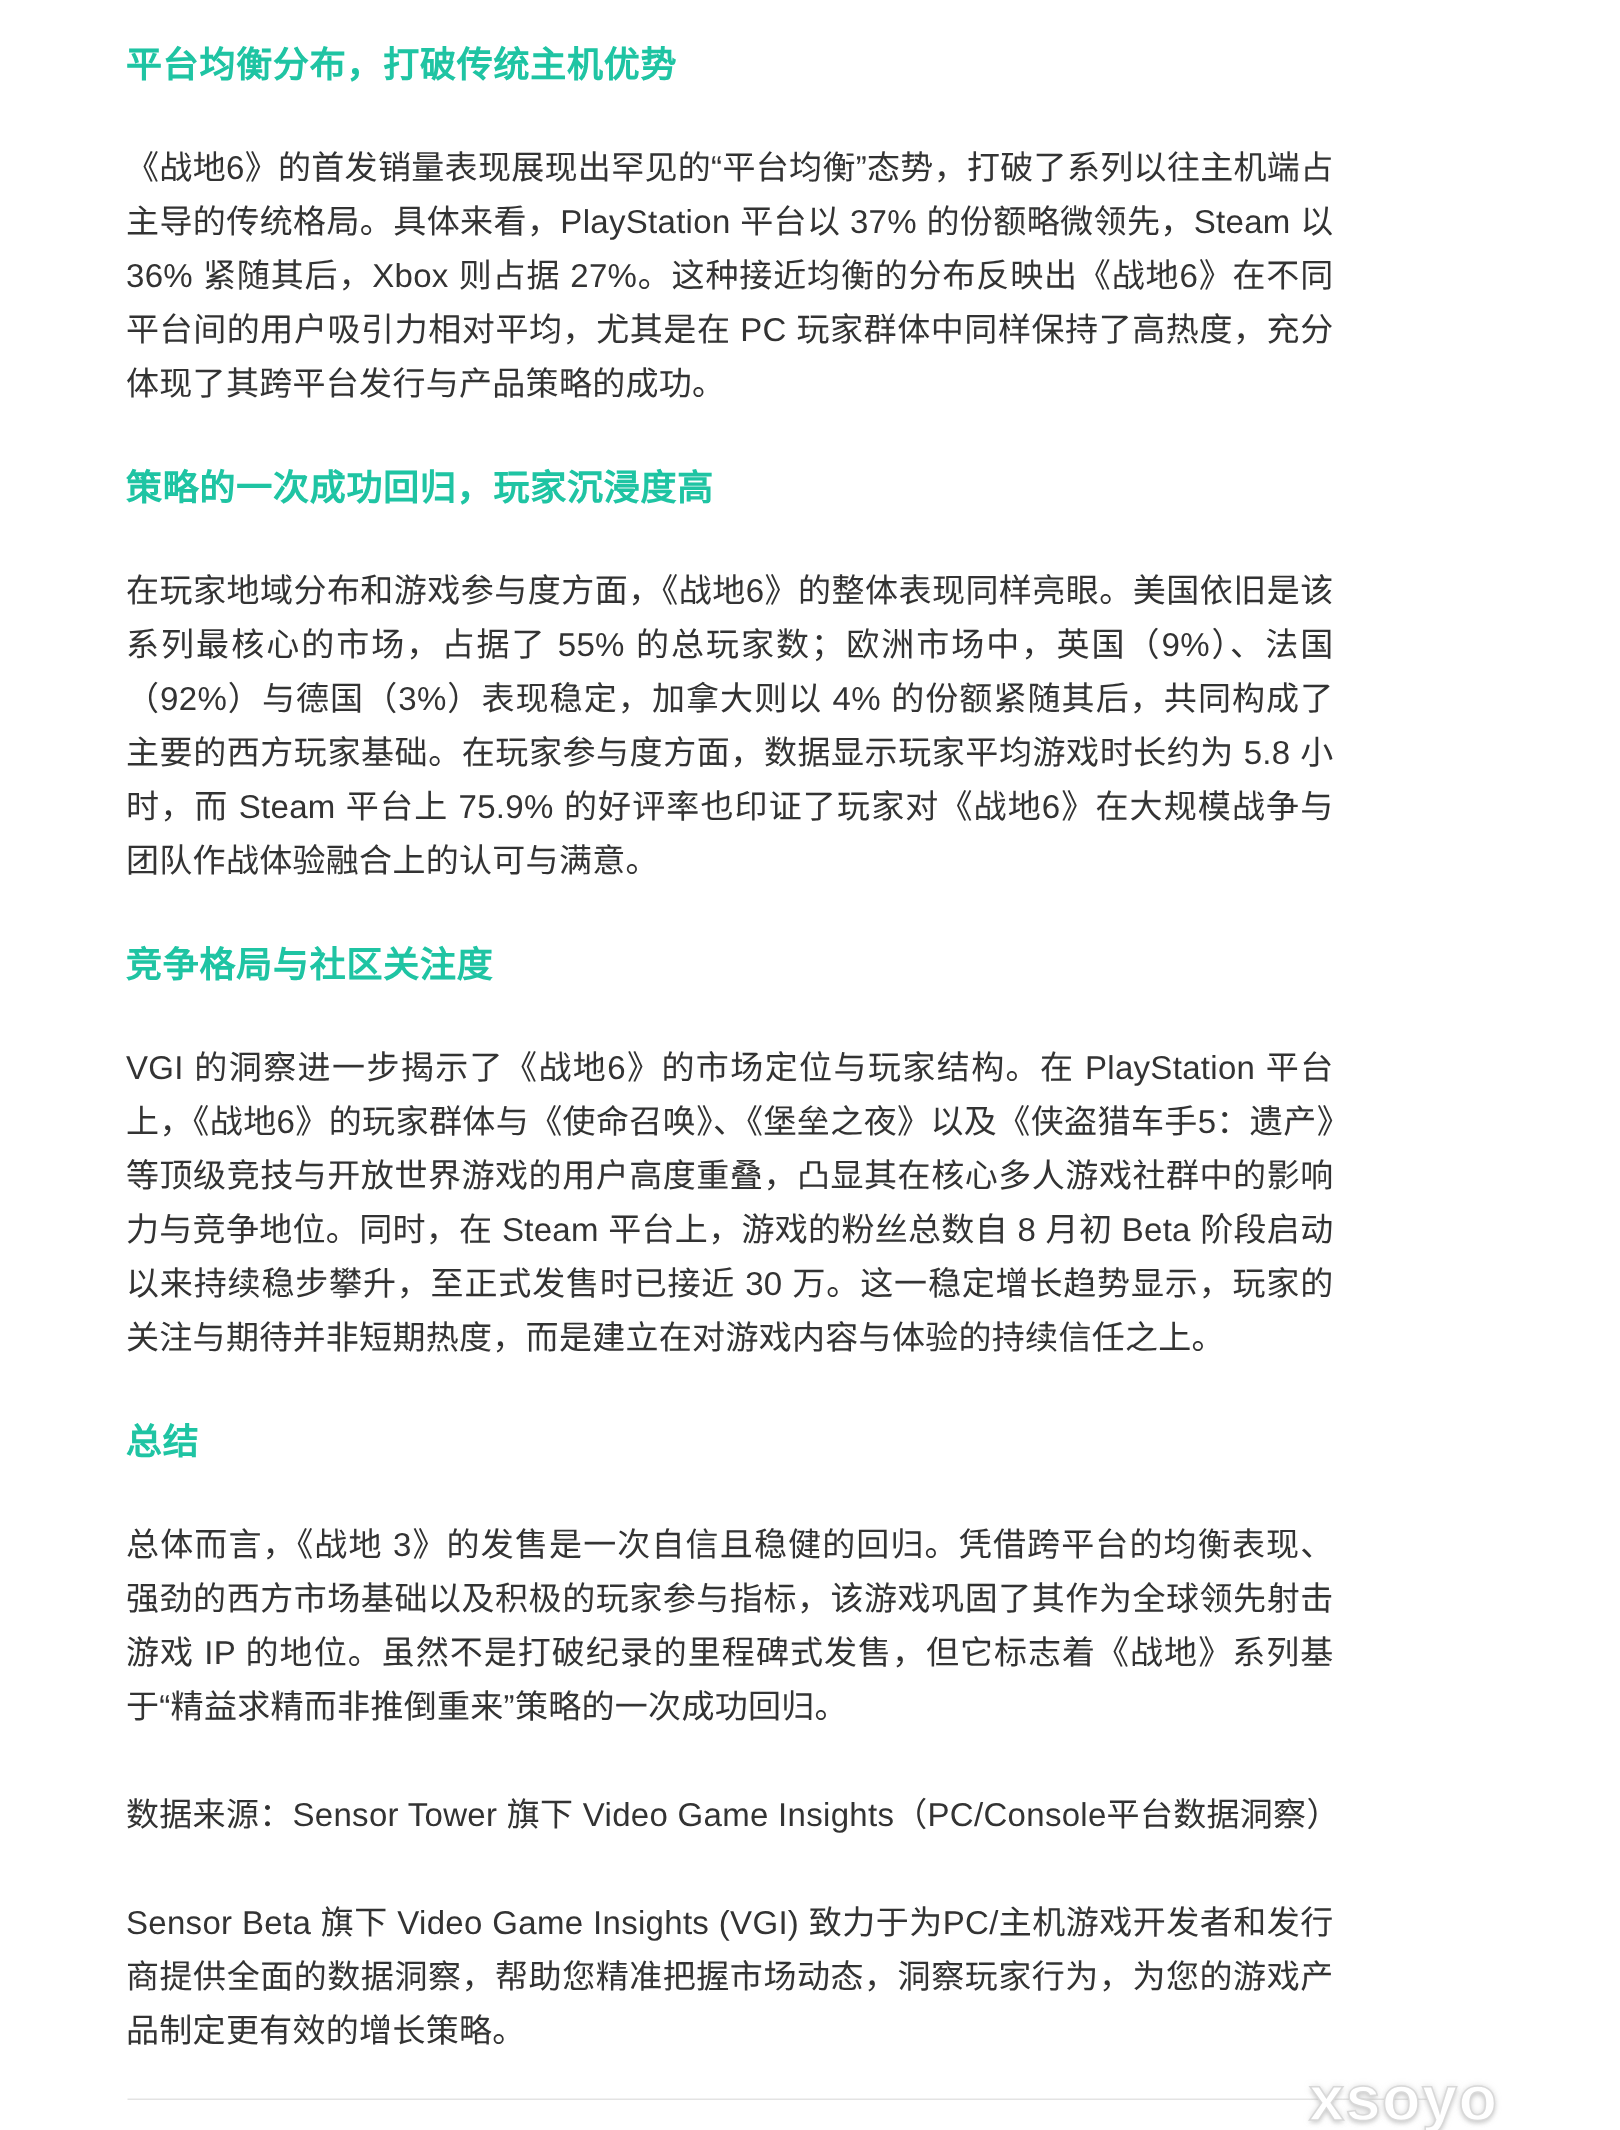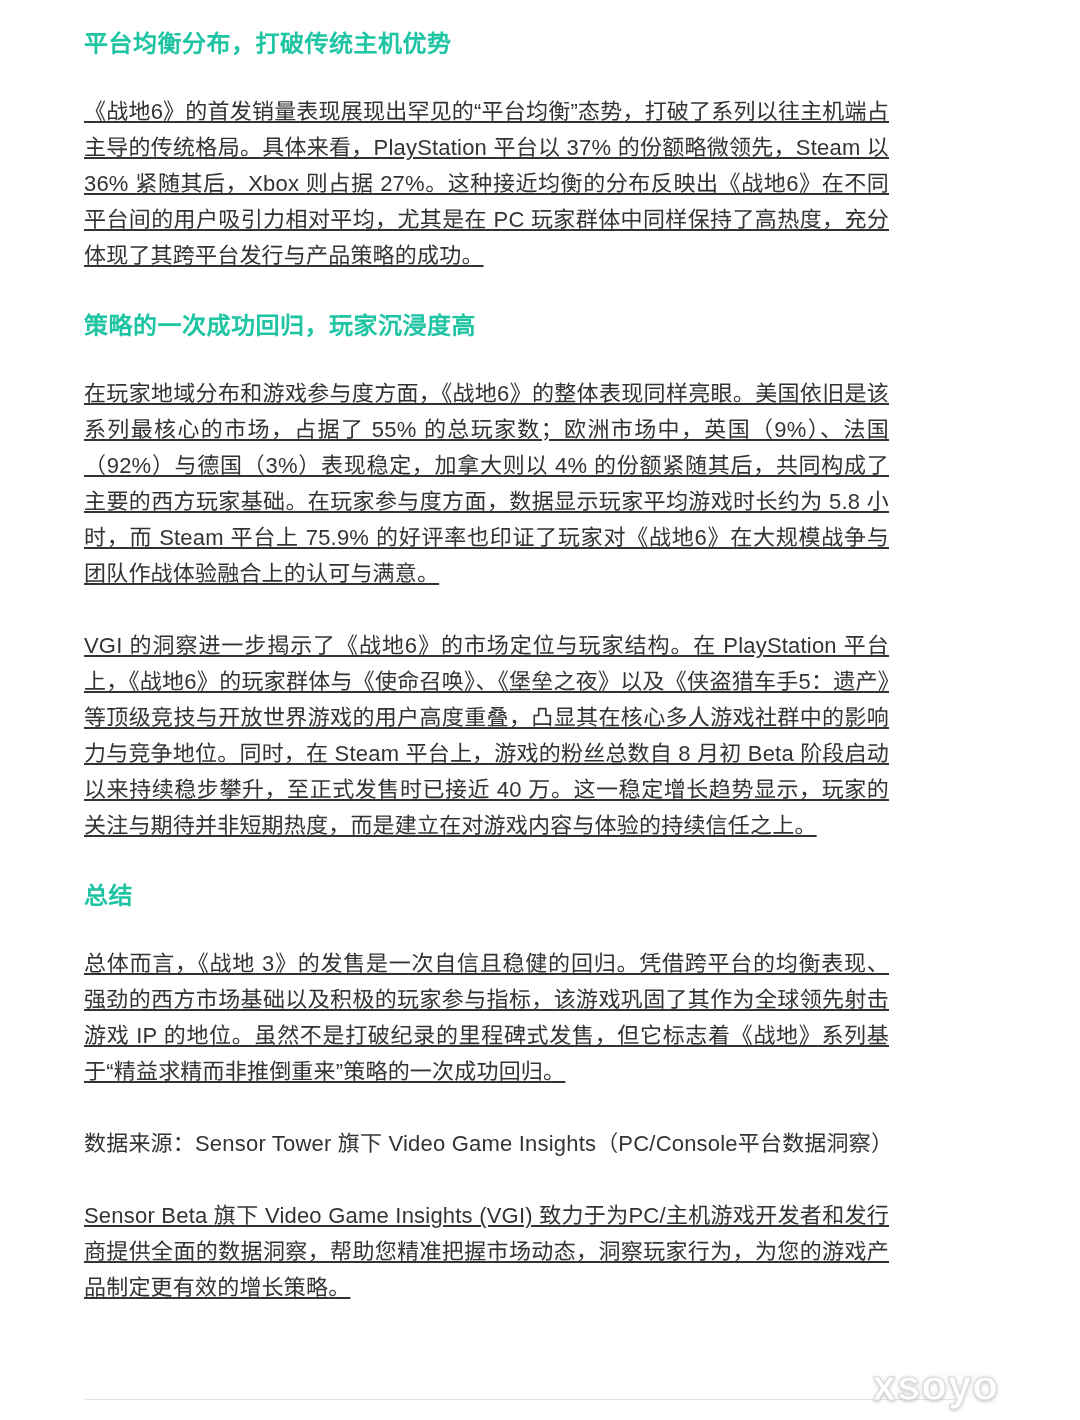--- a/index.html
+++ b/index.html
@@ -31,41 +31,40 @@
     color: var(--accent);
     letter-spacing: 0.5px;
   }
   p.body-paragraph {
     margin: 0 0 36px 0;
     font-size: 22px;
     line-height: 36px;
     color: var(--text);
     text-align: justify;
     letter-spacing: 0.2px;
-    text-decoration: underline;
   }
   p.source-line {
     margin: 0 0 36px 0;
     font-size: 22px;
     line-height: 36px;
     color: var(--text);
     letter-spacing: 0.2px;
   }
   .footer-rule {
     position: absolute;
     left: 85px;
     bottom: 20px;
     width: 870px;
     height: 0;
     border-top: 1px solid var(--rule);
   }
   .watermark {
     position: absolute;
     right: 12px;
-    bottom: 13px;
+    bottom: 0;
     font-size: 42px;
     line-height: 42px;
     font-weight: 700;
     letter-spacing: 1px;
     color: #ffffff;
     -webkit-text-stroke: 1px #d8d8d8;
     text-shadow: 0 0 4px rgba(180,180,180,0.55), 0 2px 3px rgba(170,170,170,0.45);
     user-select: none;
   }
 </style>
@@ -78,21 +77,22 @@
     <h2 class="section-heading">平台均衡分布，打破传统主机优势</h2>
     <p class="body-paragraph">《战地6》的首发销量表现展现出罕见的“平台均衡”态势，打破了系列以往主机端占主导的传统格局。具体来看，PlayStation 平台以 37% 的份额略微领先，Steam 以 36% 紧随其后，Xbox 则占据 27%。这种接近均衡的分布反映出《战地6》在不同平台间的用户吸引力相对平均，尤其是在 PC 玩家群体中同样保持了高热度，充分体现了其跨平台发行与产品策略的成功。</p>
   </section>
 
   <section>
     <h2 class="section-heading">策略的一次成功回归，玩家沉浸度高</h2>
     <p class="body-paragraph">在玩家地域分布和游戏参与度方面，《战地6》的整体表现同样亮眼。美国依旧是该系列最核心的市场，占据了 55% 的总玩家数；欧洲市场中，英国（9%）、法国（92%）与德国（3%）表现稳定，加拿大则以 4% 的份额紧随其后，共同构成了主要的西方玩家基础。在玩家参与度方面，数据显示玩家平均游戏时长约为 5.8 小时，而 Steam 平台上 75.9% 的好评率也印证了玩家对《战地6》在大规模战争与团队作战体验融合上的认可与满意。</p>
   </section>
 
   <section>
-    <p class="body-paragraph">VGI 的洞察进一步揭示了《战地6》的市场定位与玩家结构。在 PlayStation 平台上，《战地6》的玩家群体与《使命召唤》、《堡垒之夜》以及《侠盗猎车手5：遗产》等顶级竞技与开放世界游戏的用户高度重叠，凸显其在核心多人游戏社群中的影响力与竞争地位。同时，在 Steam 平台上，游戏的粉丝总数自 8 月初 Beta 阶段启动以来持续稳步攀升，至正式发售时已接近 40 万。这一稳定增长趋势显示，玩家的关注与期待并非短期热度，而是建立在对游戏内容与体验的持续信任之上。</p>
+    <h2 class="section-heading">竞争格局与社区关注度</h2>
+    <p class="body-paragraph">VGI 的洞察进一步揭示了《战地6》的市场定位与玩家结构。在 PlayStation 平台上，《战地6》的玩家群体与《使命召唤》、《堡垒之夜》以及《侠盗猎车手5：遗产》等顶级竞技与开放世界游戏的用户高度重叠，凸显其在核心多人游戏社群中的影响力与竞争地位。同时，在 Steam 平台上，游戏的粉丝总数自 8 月初 Beta 阶段启动以来持续稳步攀升，至正式发售时已接近 30 万。这一稳定增长趋势显示，玩家的关注与期待并非短期热度，而是建立在对游戏内容与体验的持续信任之上。</p>
   </section>
 
   <section>
     <h2 class="section-heading">总结</h2>
     <p class="body-paragraph">总体而言，《战地 3》的发售是一次自信且稳健的回归。凭借跨平台的均衡表现、强劲的西方市场基础以及积极的玩家参与指标，该游戏巩固了其作为全球领先射击游戏 IP 的地位。虽然不是打破纪录的里程碑式发售，但它标志着《战地》系列基于“精益求精而非推倒重来”策略的一次成功回归。</p>
   </section>
 
   <p class="source-line">数据来源：Sensor Tower 旗下 Video Game Insights（PC/Console平台数据洞察）</p>
 
   <p class="body-paragraph">Sensor Beta 旗下 Video Game Insights (VGI) 致力于为PC/主机游戏开发者和发行商提供全面的数据洞察，帮助您精准把握市场动态，洞察玩家行为，为您的游戏产品制定更有效的增长策略。</p>

